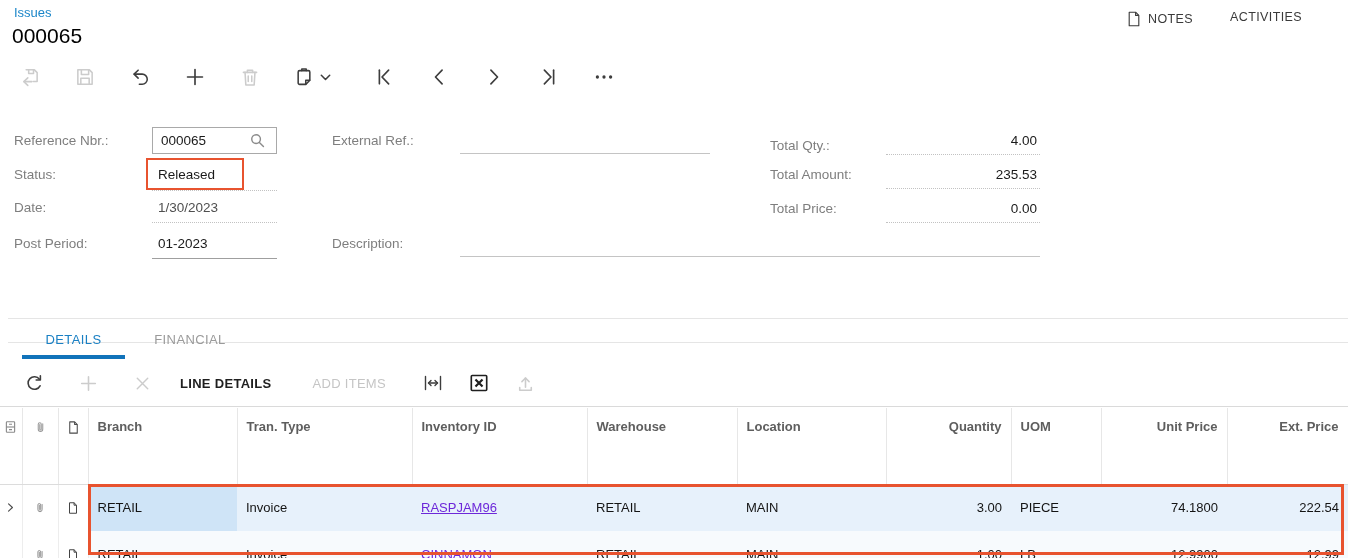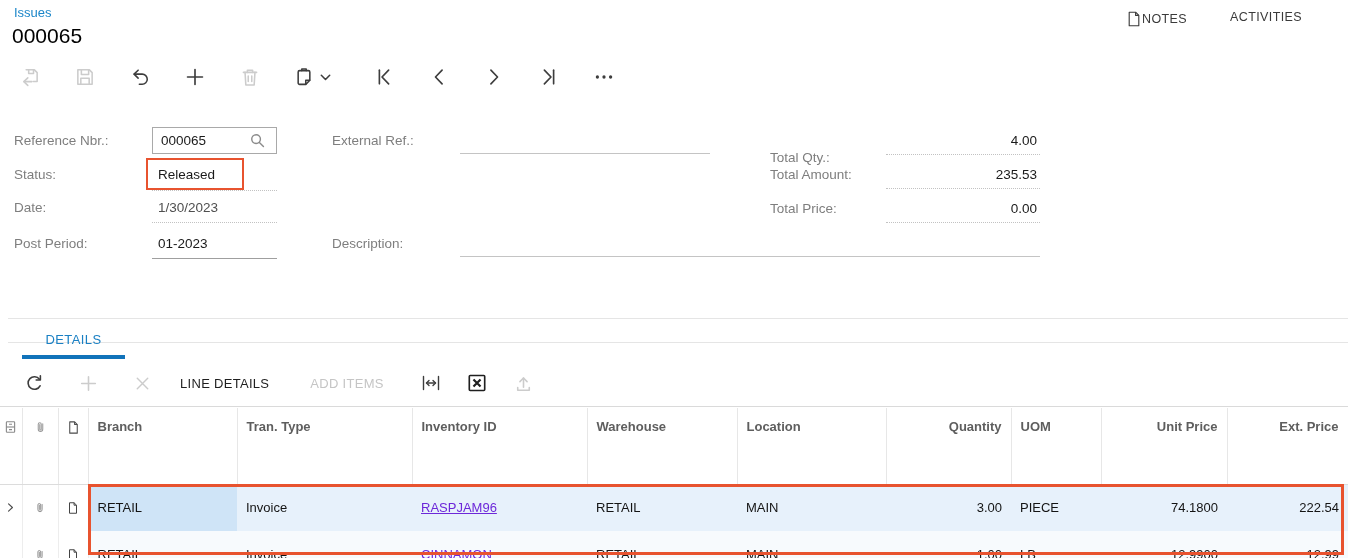--- a/index.html
+++ b/index.html
@@ -3,21 +3,21 @@
 <meta charset="utf-8">
 <style>
   * { box-sizing: border-box; margin: 0; padding: 0; }
   html,body { width:1348px; height:558px; background:#fff; overflow:hidden;
     font-family:"Liberation Sans", sans-serif; }
   .screen { position:relative; width:1348px; height:558px; background:#fff; }
 
   
   .breadcrumb { position:absolute; left:14px; top:5px; font-size:13px; color:#1b86c9; text-decoration:none; cursor:pointer; }
   .doc-title { position:absolute; left:12px; top:24px; font-size:21px; color:#000; }
-  .hdr-action { position:absolute; top:10px; display:flex; align-items:center; gap:0;
+  .hdr-action { position:absolute; top:10px; display:flex; align-items:center; gap:6px;
     font-size:12.5px; color:#3a3a3a; letter-spacing:.4px; cursor:pointer; }
   .hdr-notes { left:1126px; }
   .hdr-activities { left:1230px; }
 
   
   .toolbar { position:absolute; left:18px; top:64px; display:flex; align-items:center; }
   .tbtn { width:24px; height:26px; display:flex; align-items:center; justify-content:center; margin-right:31px; cursor:pointer; }
   .tbtn.grp { width:46px; margin-right:33px; justify-content:flex-start; gap:5px; }
   .ic-on { color:#3d3d3d; }
   .ic-off { color:#cccccc; }
@@ -190,55 +190,56 @@
   <div class="flabel" style="left:14px; top:236px;">Post Period:</div>
   <div class="fvalue" style="left:158px; top:236px;">01-2023</div>
   <div class="underline-solid" style="left:152px; top:258px; width:125px; border-bottom-color:#9f9f9f;"></div>
 
   <div class="flabel" style="left:332px; top:133px;">External Ref.:</div>
   <input class="empty-input" style="left: 460px; top: 130px; width: 250px; height: 24px;" value="">
 
   <div class="flabel" style="left:332px; top:236px;">Description:</div>
   <input class="empty-input" style="left: 460px; top: 233px; width: 580px; height: 24px;" value="">
 
-  <div class="flabel" style="left:770px; top:150px;text-align:right;">Total Qty.:</div>
+  <div class="flabel" style="left:770px; top:138px;text-align:right;">Total Qty.:</div>
   <div class="tot-val" style="left:880px; top:133px;">4.00</div>
   <div class="underline-dotted" style="left:886px; top:154px; width:154px;"></div>
 
   <div class="flabel" style="left:770px; top:167px;">Total Amount:</div>
   <div class="tot-val" style="left:880px; top:167px;">235.53</div>
   <div class="underline-dotted" style="left:886px; top:188px; width:154px;"></div>
 
   <div class="flabel" style="left:770px; top:201px;">Total Price:</div>
   <div class="tot-val" style="left:880px; top:201px;">0.00</div>
   <div class="underline-dotted" style="left:886px; top:222px; width:154px;"></div>
 
   <div class="tabs">
     <div class="tab tab-details">DETAILS</div>
+    <div class="tab tab-financial">FINANCIAL</div>
     <div class="tab-underline"></div>
   </div>
 
   <div class="gtoolbar">
     <div class="gbtn ic-on" style="width:24px; margin-right:30px;">
       <svg width="21" height="21" viewBox="0 0 20 20" fill="none" stroke="currentColor" stroke-width="1.5" stroke-linecap="round" stroke-linejoin="round">
         <path d="M15.3 12.2 a6 6 0 1 1 -0.6 -6.3"></path>
           <polyline points="15.6,2.6 15.6,6.6 11.6,6.6"></polyline>
       </svg>
     </div>
     <div class="gbtn ic-off" style="width:24px; margin-right:30px;">
       <svg width="21" height="21" viewBox="0 0 20 20" fill="none" stroke="currentColor" stroke-width="1.5" stroke-linecap="round">
         <path d="M10 3.5 v13 M3.5 10 h13"></path>
       </svg>
     </div>
     <div class="gbtn ic-off" style="width:24px; margin-right:22px;">
       <svg width="19" height="19" viewBox="0 0 20 20" fill="none" stroke="currentColor" stroke-width="1.5" stroke-linecap="round">
         <path d="M4.5 4.5 L15.5 15.5 M15.5 4.5 L4.5 15.5"></path>
       </svg>
     </div>
-    <div class="gbtn" style="margin-right:33px;">
+    <div class="gbtn" style="margin-right:33px;font-weight:bold;">
       <span class="gtext">LINE DETAILS</span>
     </div>
     <div class="gbtn" style="margin-right:30px;">
       <span class="gtext off">ADD ITEMS</span>
     </div>
     <div class="gbtn ic-on" style="width:26px; margin-right:20px;">
       <svg width="24" height="20" viewBox="0 0 24 20" fill="none" stroke="currentColor" stroke-width="1.4" stroke-linecap="round" stroke-linejoin="round">
         <path d="M4.5 3.5 v13 M19.5 3.5 v13"></path>
           <path d="M7.5 10 h9"></path>
         <polyline points="10,7.5 7.5,10 10,12.5"></polyline>

